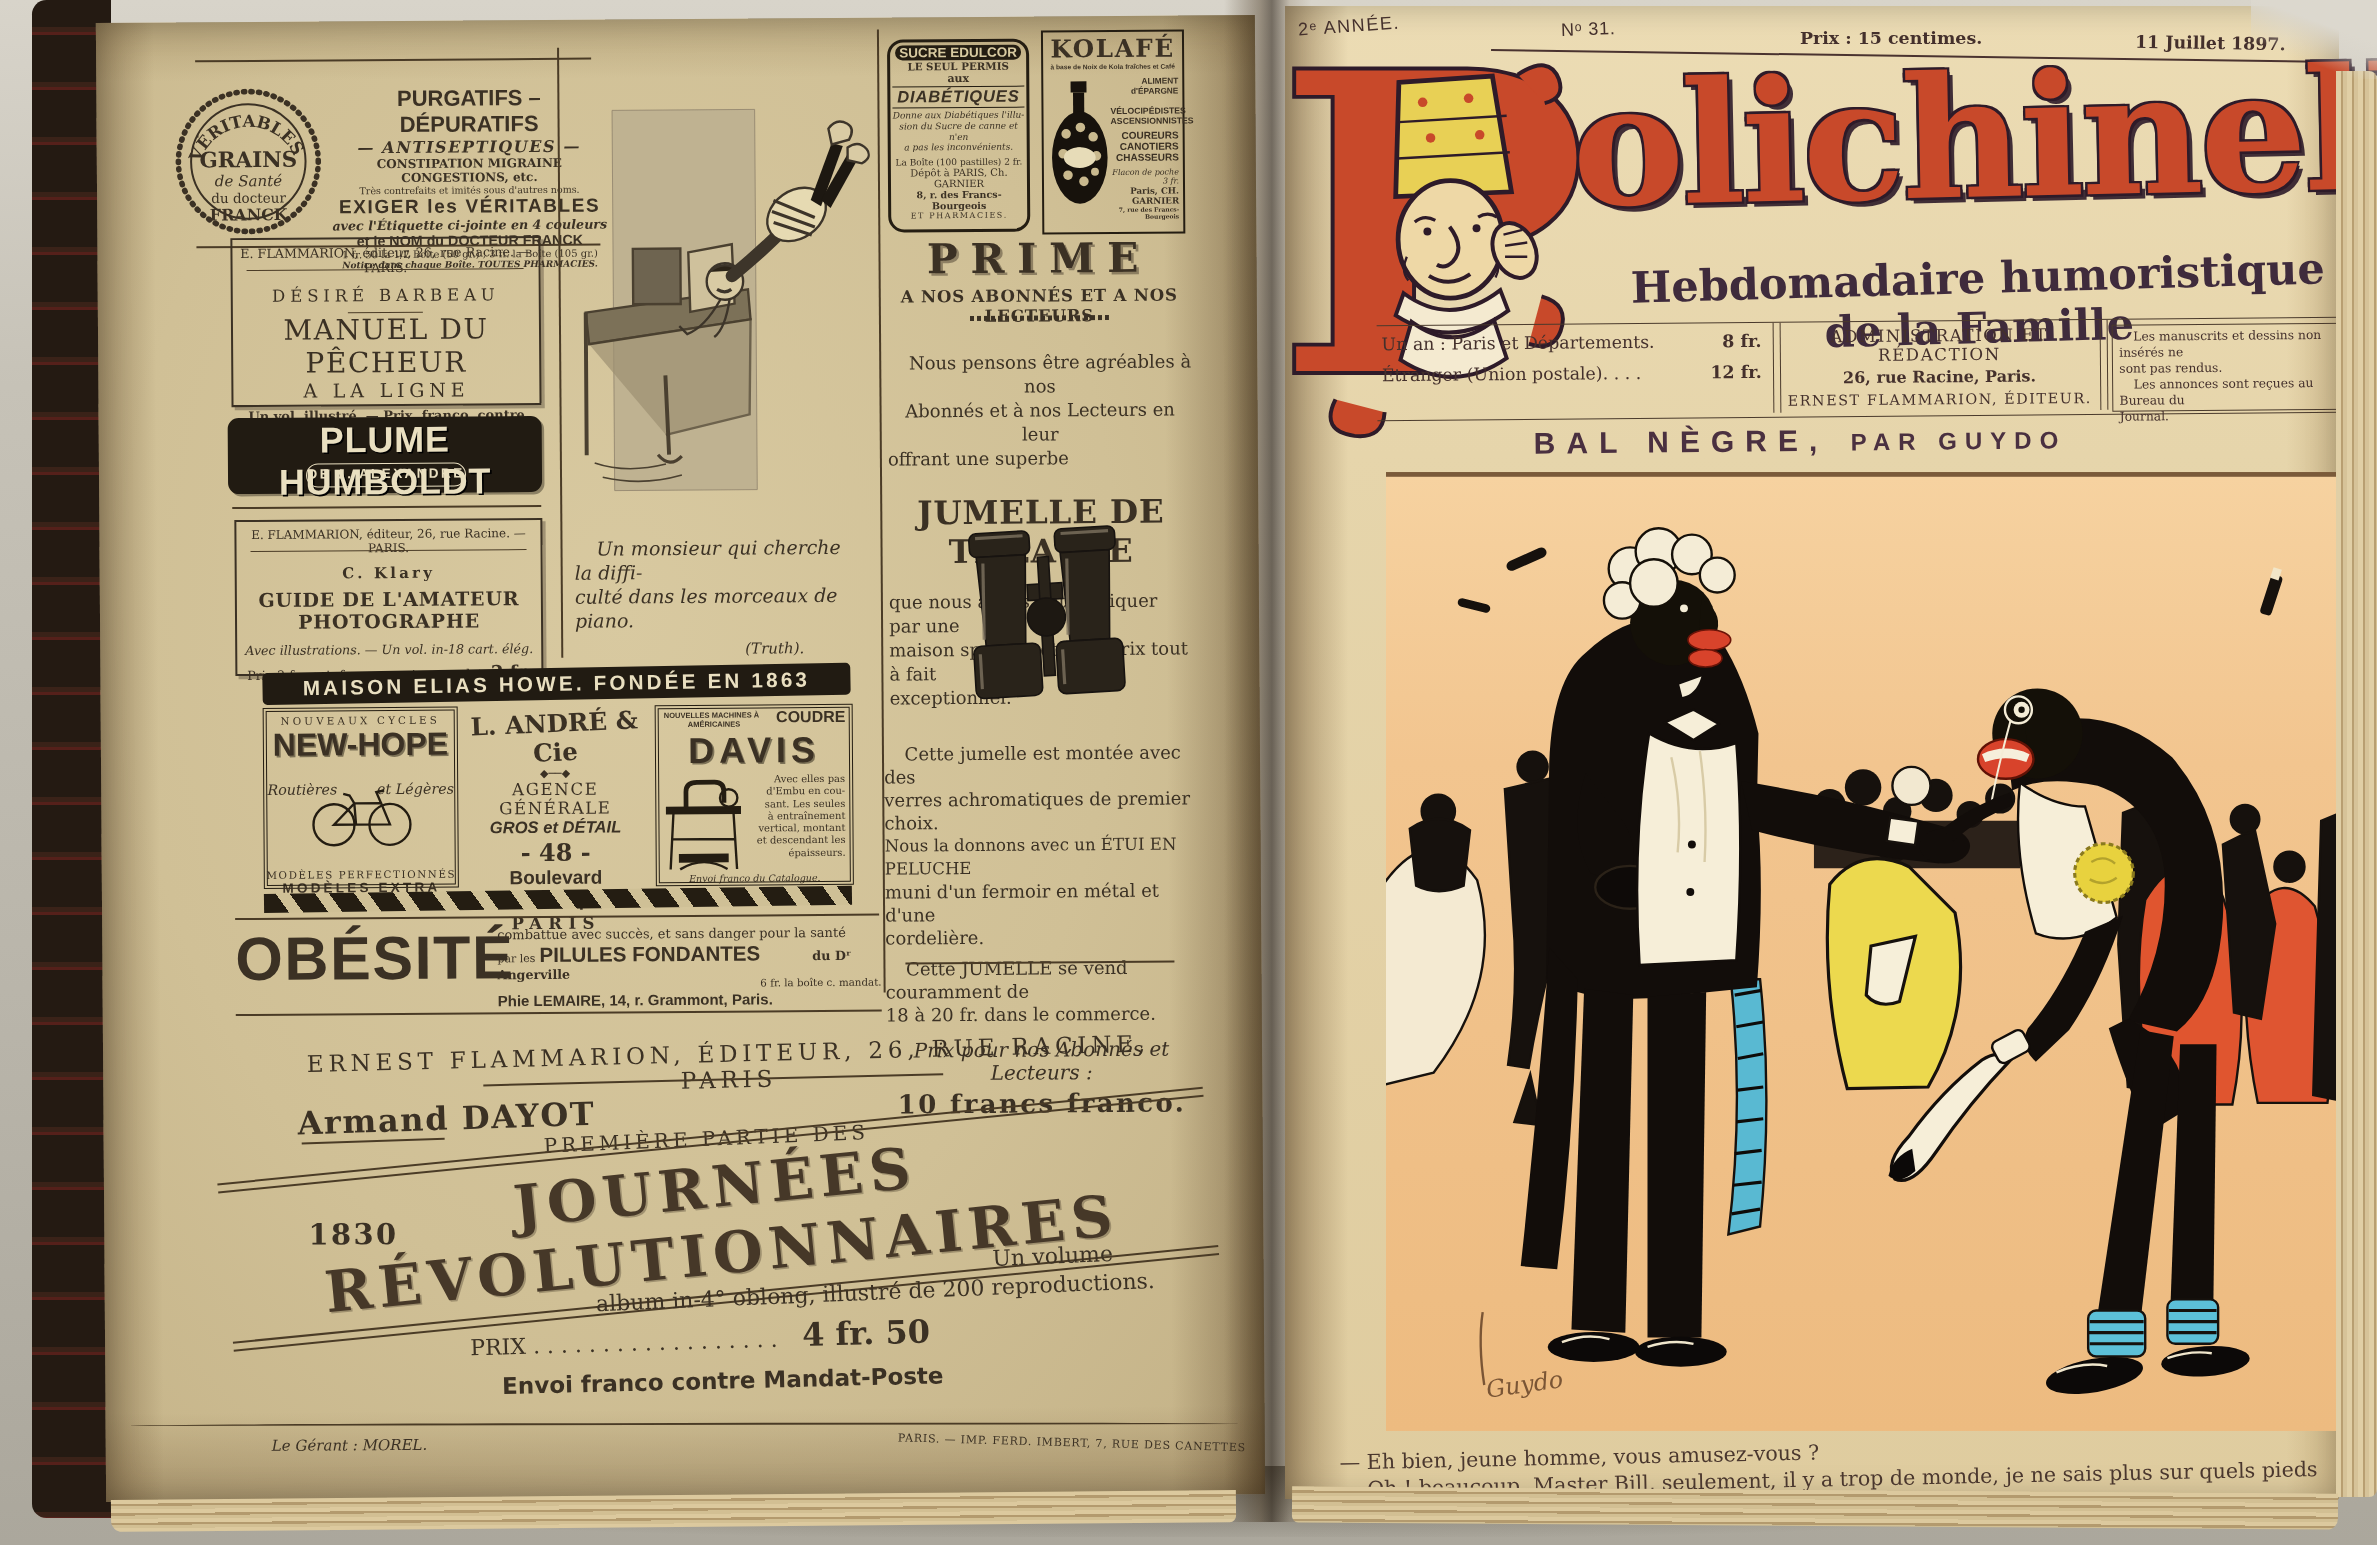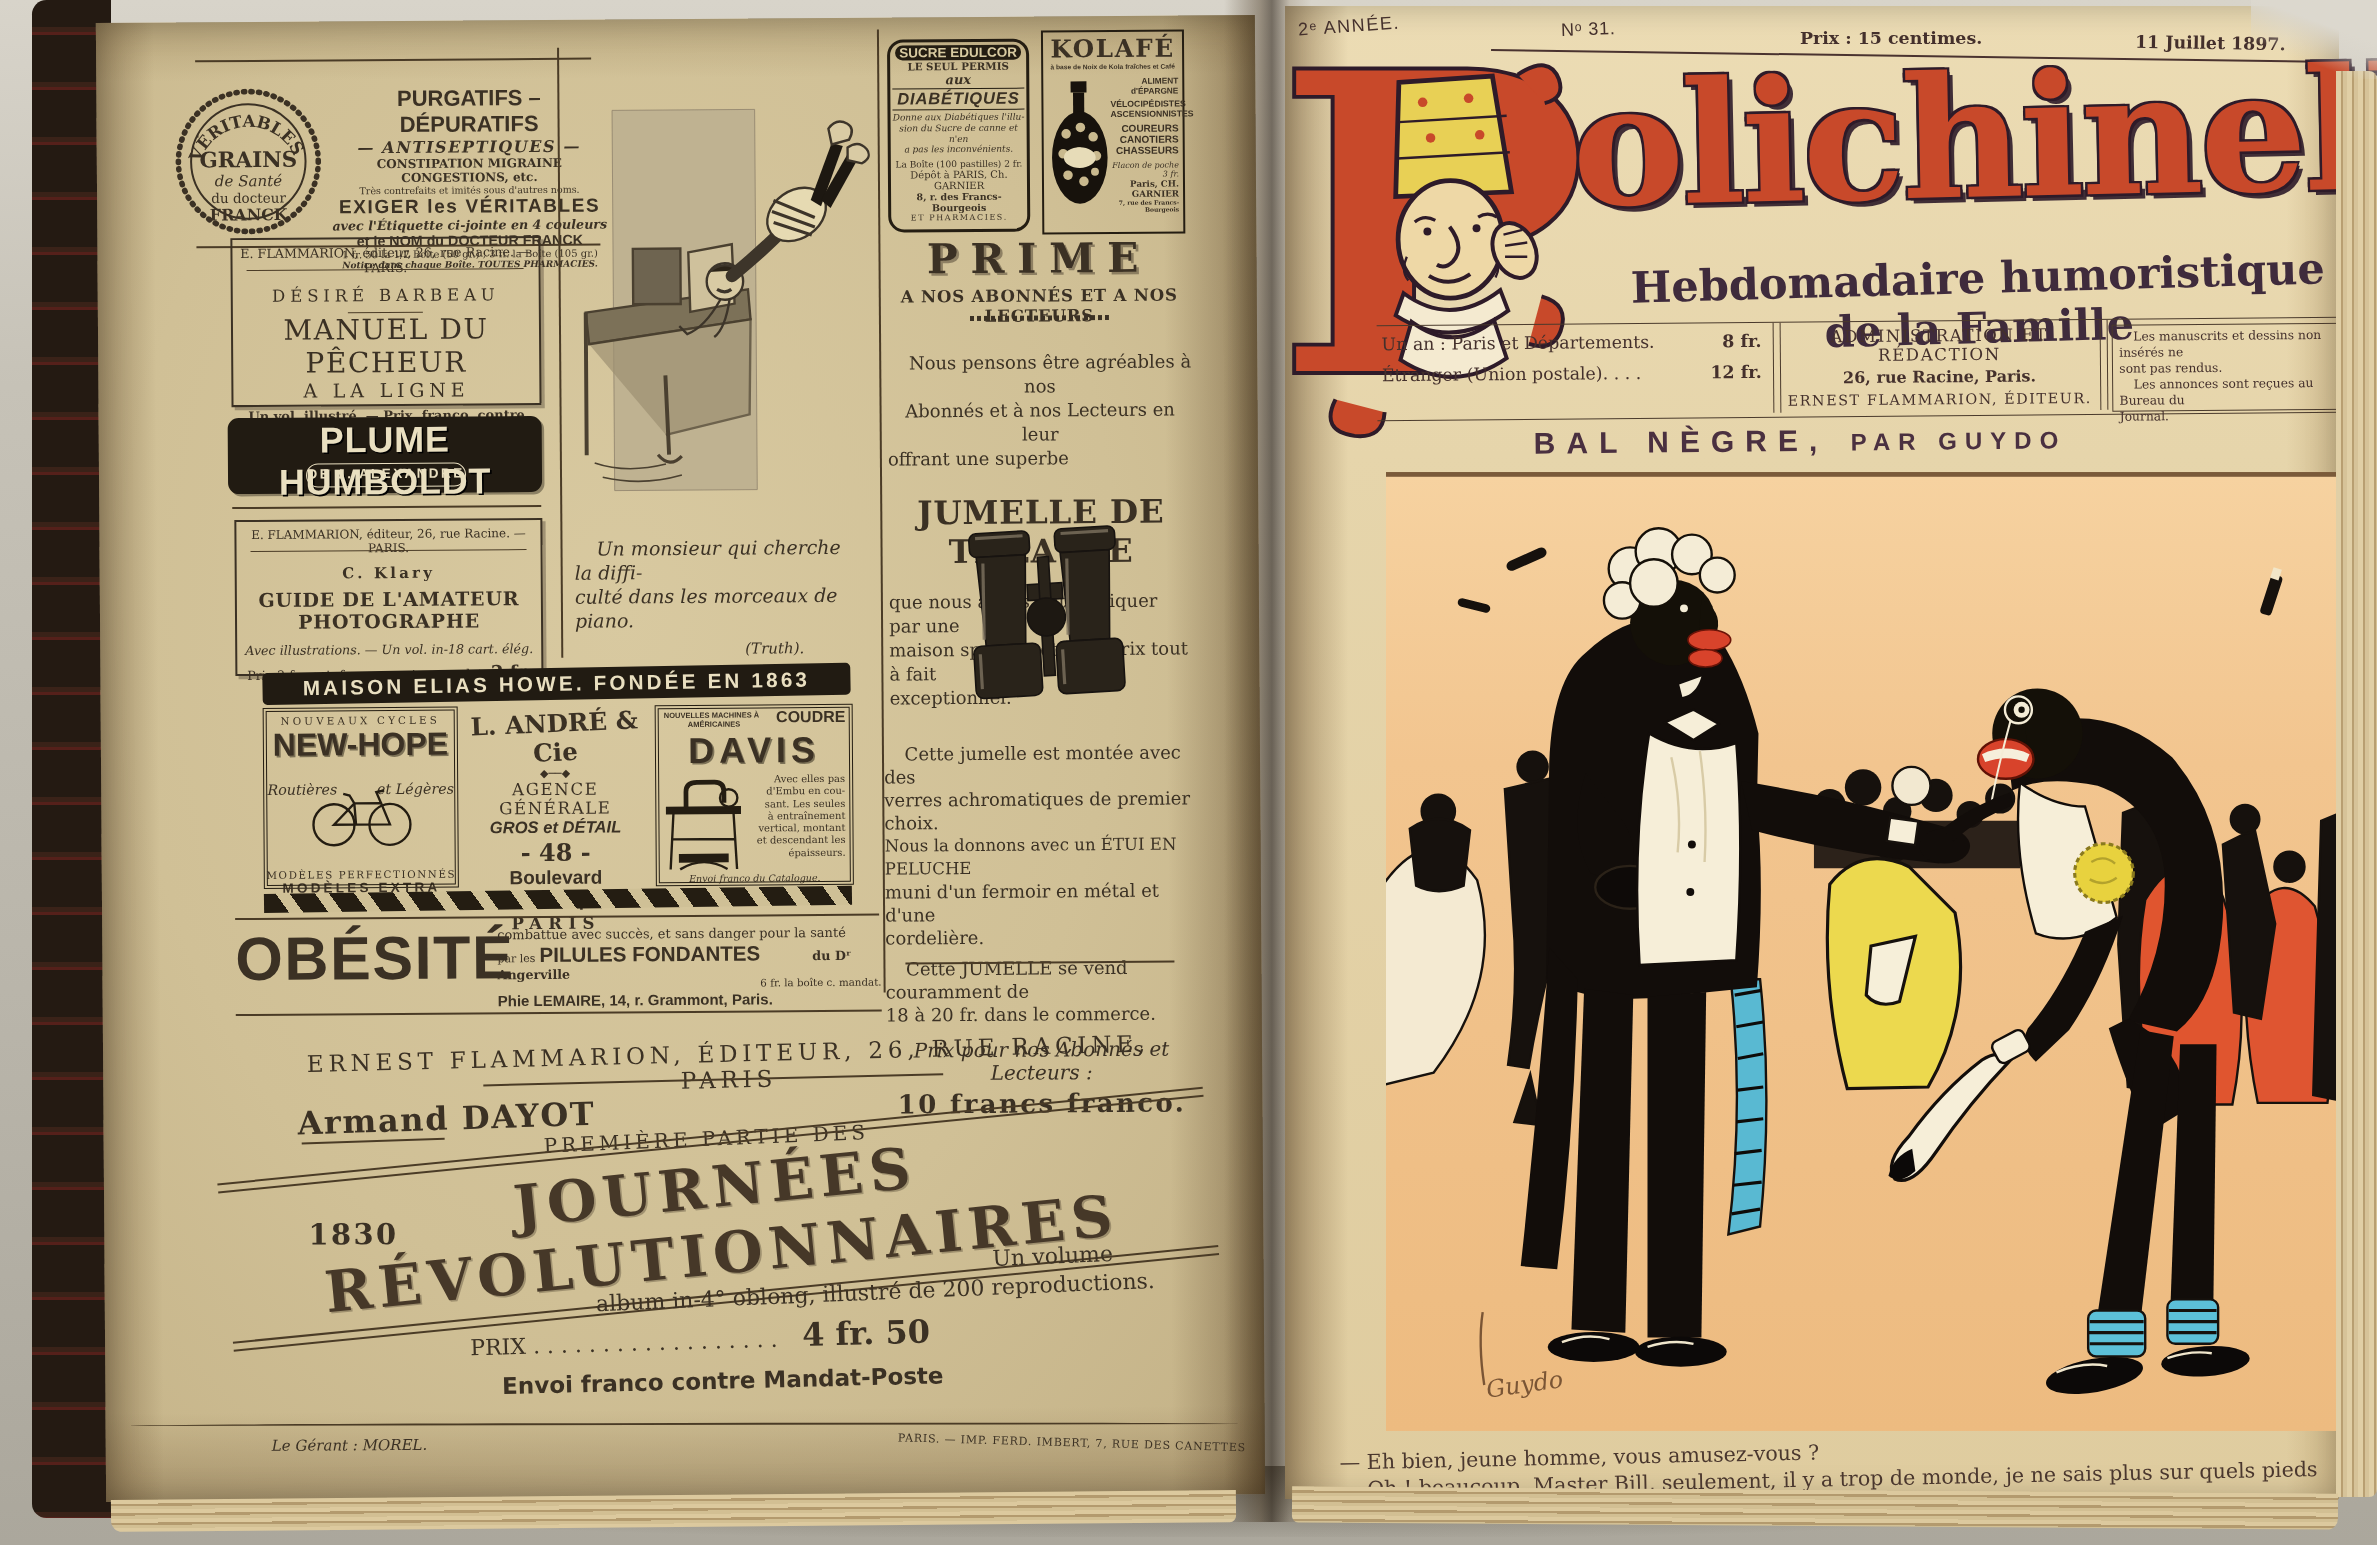--- a/index.html
+++ b/index.html
@@ -136,21 +136,21 @@
     </svg>
     <div class="abs it inkL" style="left:475px;top:517px;width:277px;font-size:19px;line-height:24px;">
       <div style="text-indent:22px;">Un monsieur qui cherche la diffi-</div>
       <div>culté dans les morceaux de piano.</div>
       <div class="r" style="font-size:15px;padding-right:48px;margin-top:4.8px;">(Truth).</div>
     </div>
 
     <div class="abs c" style="left:791px;top:22px;width:136px;height:184px;border:3.2px solid #241d12;border-radius:16px;padding-top:3.2px;">
       <div class="b sans" style="font-size:13.5px;background:#241d12;color:#d8caa0;border-radius:8px;margin:0 4.8px;">SUCRE EDULCOR</div>
       <div class="b" style="font-size:10.3px;">LE SEUL PERMIS</div>
-      <div class="b" style="font-size:13px;font-style:italic;">aux</div>
+      <div class="b" style="font-size:11px;">aux</div>
       <div class="b sans" style="font-size:16.6px;letter-spacing:0.8px;border-top:1.6px solid #241d12;border-bottom:1.6px solid #241d12;margin:0.8px 1.6px;font-style:italic;">DIABÉTIQUES</div>
       <div class="it" style="font-size:9px;line-height:10.7px;margin-top:2.4px;">
         <div>Donne aux Diabétiques l'illu-</div>
         <div>sion du Sucre de canne et n'en</div>
         <div>a pas les inconvénients.</div>
       </div>
       <div style="font-size:9px;margin-top:4px;">La Boîte (100 pastilles) 2 fr.</div>
       <div style="font-size:10px;">Dépôt à PARIS, Ch. GARNIER</div>
       <div class="b" style="font-size:9.5px;">8, r. des Francs-Bourgeois</div>
       <div style="font-size:8px;letter-spacing:1.6px;">ET PHARMACIES.</div>
@@ -171,21 +171,21 @@
             <circle cx="60" cy="98" r="6"></circle>
             <circle cx="24" cy="122" r="6"></circle>
             <circle cx="44" cy="130" r="6"></circle>
             <circle cx="58" cy="118" r="5"></circle>
             <circle cx="38" cy="92" r="5"></circle>
           </g>
         <ellipse cx="39" cy="100" rx="20" ry="13" fill="#e7dcb8"></ellipse>
       </svg>
       <div class="abs r" style="left:67px;top:44px;width:68px;">
         <div class="b sans" style="font-size:8.3px;">ALIMENT d'ÉPARGNE</div>
-        <div class="b sans" style="font-size:8.7px;margin-top:3px;">VÉLOCIPÉDISTES</div>
+        <div class="b sans" style="font-size:8.7px;margin-top:10px;">VÉLOCIPÉDISTES</div>
         <div class="b sans" style="font-size:8.7px;">ASCENSIONNISTES</div>
         <div class="b sans" style="font-size:10px;margin-top:4px;">COUREURS</div>
         <div class="b sans" style="font-size:10px;">CANOTIERS</div>
         <div class="b sans" style="font-size:10px;">CHASSEURS</div>
         <div class="it" style="font-size:8px;margin-top:4.8px;">Flacon de poche 3 fr.</div>
         <div class="b" style="font-size:8.7px;">Paris, CH. GARNIER</div>
         <div class="b" style="font-size:6px;">7, rue des Francs-Bourgeois</div>
       </div>
     </div>
 

